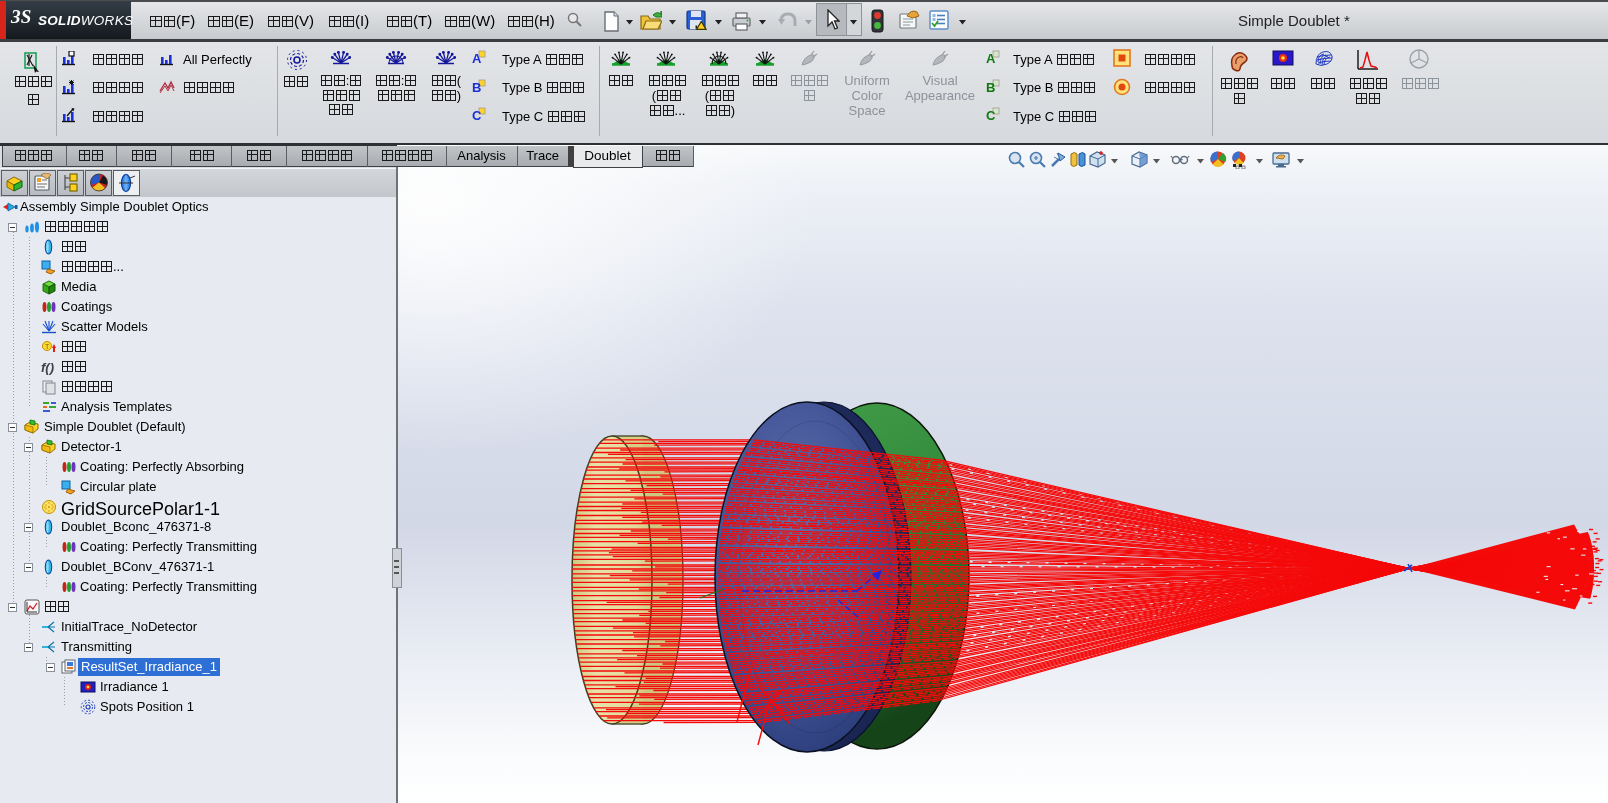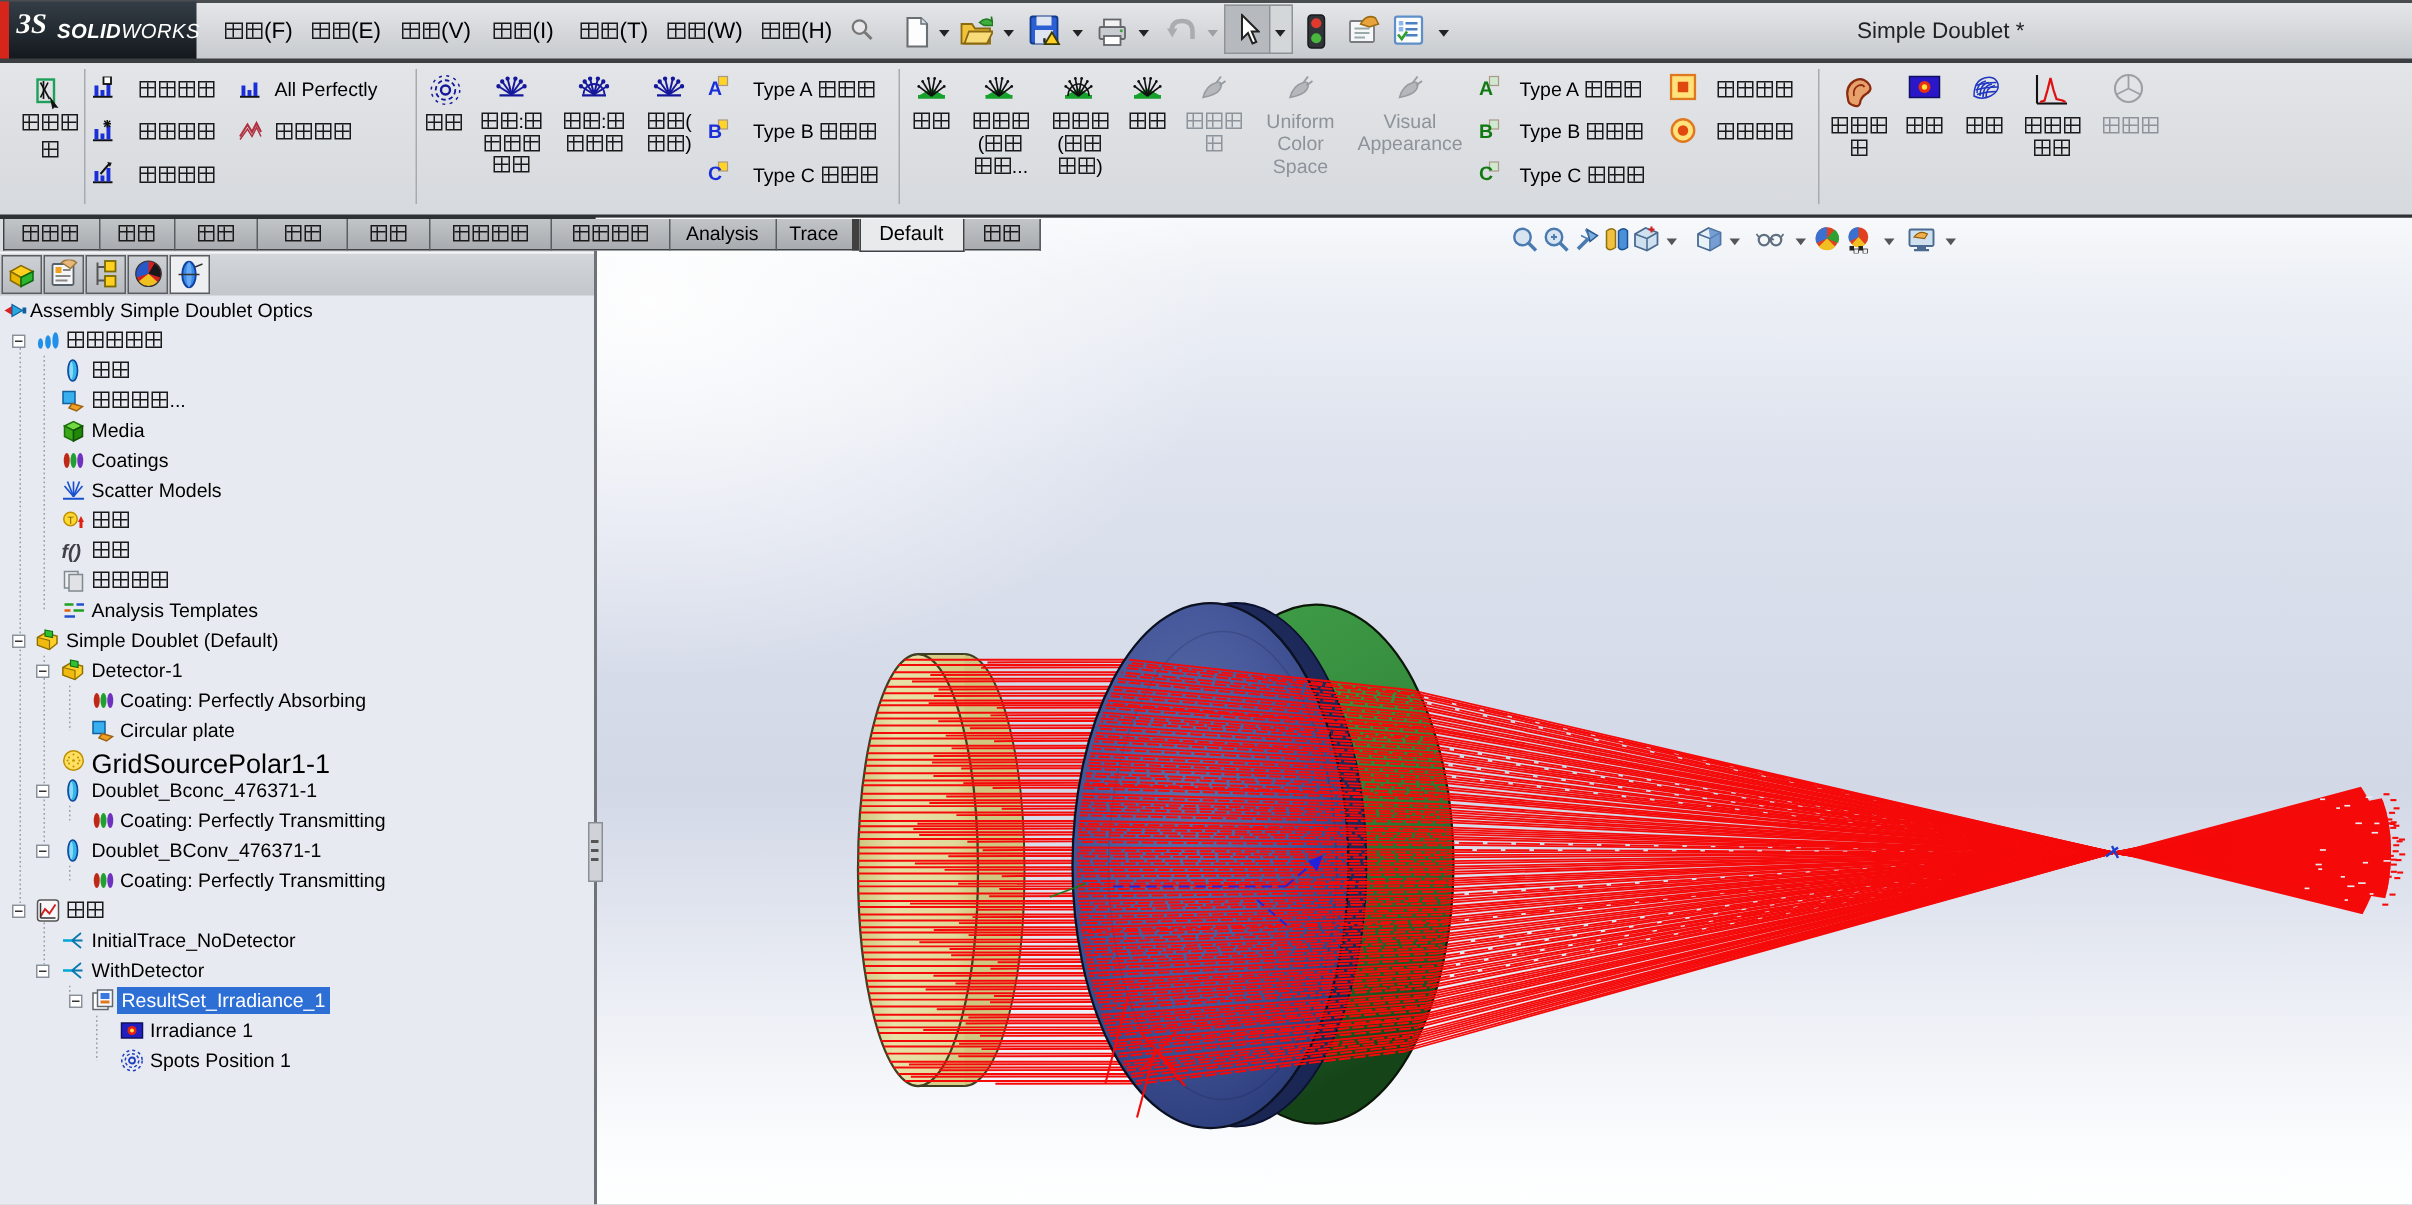--- a/index.html
+++ b/index.html
@@ -388,21 +388,21 @@
 <div class="ab" style="left:2px;top:145.5px;width:692px;height:21px;background:linear-gradient(#c2c5c8,#a8abaf);border:1px solid #3f4245;border-top:none;z-index:4"></div>
 <div class="ab" style="left:2px;top:145.5px;width:64.5px;height:21px;border-right:1px solid #5a5e62;z-index:5;text-align:center;font-size:13px;color:#000;line-height:19px"><i class="c"></i><i class="c"></i><i class="c"></i></div>
 <div class="ab" style="left:66.5px;top:145.5px;width:50.0px;height:21px;border-right:1px solid #5a5e62;z-index:5;text-align:center;font-size:13px;color:#000;line-height:19px"><i class="c"></i><i class="c"></i></div>
 <div class="ab" style="left:116.5px;top:145.5px;width:55.5px;height:21px;border-right:1px solid #5a5e62;z-index:5;text-align:center;font-size:13px;color:#000;line-height:19px"><i class="c"></i><i class="c"></i></div>
 <div class="ab" style="left:172px;top:145.5px;width:60px;height:21px;border-right:1px solid #5a5e62;z-index:5;text-align:center;font-size:13px;color:#000;line-height:19px"><i class="c"></i><i class="c"></i></div>
 <div class="ab" style="left:232px;top:145.5px;width:54.5px;height:21px;border-right:1px solid #5a5e62;z-index:5;text-align:center;font-size:13px;color:#000;line-height:19px"><i class="c"></i><i class="c"></i></div>
 <div class="ab" style="left:286.5px;top:145.5px;width:81.0px;height:21px;border-right:1px solid #5a5e62;z-index:5;text-align:center;font-size:13px;color:#000;line-height:19px"><i class="c"></i><i class="c"></i><i class="c"></i><i class="c"></i></div>
 <div class="ab" style="left:367.5px;top:145.5px;width:79.0px;height:21px;border-right:1px solid #5a5e62;z-index:5;text-align:center;font-size:13px;color:#000;line-height:19px"><i class="c"></i><i class="c"></i><i class="c"></i><i class="c"></i></div>
 <div class="ab" style="left:446.5px;top:145.5px;width:71.0px;height:21px;border-right:1px solid #5a5e62;z-index:5;text-align:center;font-size:13px;color:#000;line-height:19px">Analysis</div>
 <div class="ab" style="left:517.5px;top:145.5px;width:55.0px;height:21px;border-right:5px solid #404040;z-index:5;text-align:center;font-size:13px;color:#000;line-height:19px">Trace</div>
-<div class="ab" style="left:572.5px;top:145.5px;width:70.0px;height:22.5px;background:#e9eaeb;border:1px solid #3f4245;border-top:none;z-index:5;text-align:center;font-size:13.5px;color:#000;line-height:20px">Default</div>
+<div class="ab" style="left:572.5px;top:145.5px;width:70.0px;height:22.5px;background:#e9eaeb;border:1px solid #3f4245;border-top:none;z-index:5;text-align:center;font-size:13.5px;color:#000;line-height:20px">Doublet</div>
 <div class="ab" style="left:642.5px;top:145.5px;width:51.5px;height:21px;border-right:1px solid #5a5e62;z-index:5;text-align:center;font-size:13px;color:#000;line-height:19px"><i class="c"></i><i class="c"></i></div>
 <div class="ab" style="left:0;top:168px;width:396px;height:635px;background:#e7eaf0;z-index:3"></div>
 <div class="ab" style="left:0;top:168px;width:396px;height:29px;background:linear-gradient(#d3d6da,#c3c6cb);border-top:1px solid #f5f6f7;z-index:3"></div>
 <div class="ab" style="left:396px;top:167px;width:2px;height:636px;background:#6f7377;z-index:6"></div>
 <div class="ab" style="left:1px;top:169.5px;width:27px;height:26px;background:linear-gradient(#cdd0d4,#b8bbbf);border:1px solid #5a5e62;z-index:4"></div>
 <div class="ab" style="left:29px;top:169.5px;width:27px;height:26px;background:linear-gradient(#cdd0d4,#b8bbbf);border:1px solid #5a5e62;z-index:4"></div>
 <div class="ab" style="left:57px;top:169.5px;width:27px;height:26px;background:linear-gradient(#cdd0d4,#b8bbbf);border:1px solid #5a5e62;z-index:4"></div>
 <div class="ab" style="left:85px;top:169.5px;width:27px;height:26px;background:linear-gradient(#cdd0d4,#b8bbbf);border:1px solid #5a5e62;z-index:4"></div>
 <div class="ab" style="left:113px;top:169.5px;width:27px;height:26px;background:#edeff1;border:1px solid #5a5e62;z-index:4"></div>
 <svg class="ab" style="left:5px;top:173px;z-index:6" width="20" height="19" viewBox="0 0 20 19">
@@ -563,21 +563,21 @@
       <circle cx="12" cy="8" r="0.7"></circle>
     </g>
   </svg>
 <div class="ab" style="left:61px;top:499px;font-size:18px;color:#000;z-index:4;white-space:nowrap">GridSourcePolar1-1</div>
 <div class="ab" style="left:24px;top:522.5px;width:9px;height:9px;background:#fff;border:1px solid #8a909a;z-index:4"></div>
 <div class="ab" style="left:26px;top:526.5px;width:5px;height:1px;background:#333;z-index:5"></div>
 <svg class="ab" style="left:41px;top:519px;z-index:4" width="16" height="16" viewBox="0 0 16 16">
     <ellipse cx="7.5" cy="8" rx="3.2" ry="7" fill="#30b8e8" stroke="#1048a0" stroke-width="1.1"></ellipse>
     <ellipse cx="6.5" cy="8" rx="1.2" ry="6" fill="#a8e0f8" opacity="0.8"></ellipse>
   </svg>
-<div class="ab" style="left:61px;top:519px;font-size:13px;color:#000;z-index:4;white-space:nowrap">Doublet_Bconc_476371-1</div>
+<div class="ab" style="left:61px;top:519px;font-size:13px;color:#000;z-index:4;white-space:nowrap">Doublet_Bconc_476371-8</div>
 <svg class="ab" style="left:61px;top:539px;z-index:4" width="16" height="16" viewBox="0 0 16 16">
     <ellipse cx="3.5" cy="8" rx="2" ry="5" fill="#c02818"></ellipse>
     <ellipse cx="8" cy="8" rx="2" ry="5" fill="#20a030"></ellipse>
     <ellipse cx="12.5" cy="8" rx="2" ry="5" fill="#7030c0"></ellipse>
   </svg>
 <div class="ab" style="left:80px;top:539px;font-size:13px;color:#000;z-index:4;white-space:nowrap">Coating: Perfectly Transmitting</div>
 <div class="ab" style="left:24px;top:562.5px;width:9px;height:9px;background:#fff;border:1px solid #8a909a;z-index:4"></div>
 <div class="ab" style="left:26px;top:566.5px;width:5px;height:1px;background:#333;z-index:5"></div>
 <svg class="ab" style="left:41px;top:559px;z-index:4" width="16" height="16" viewBox="0 0 16 16">
     <ellipse cx="7.5" cy="8" rx="3.2" ry="7" fill="#30b8e8" stroke="#1048a0" stroke-width="1.1"></ellipse>
@@ -603,21 +603,21 @@
     <line x1="1" y1="8" x2="7" y2="8" stroke="#00a8d8" stroke-width="1.6"></line>
     <path d="M7 8 L13 3 M7 8 L13 13 M7 8 L14 8" stroke="#0878b0" stroke-width="1.2" fill="none"></path>
   </svg>
 <div class="ab" style="left:61px;top:619px;font-size:13px;color:#000;z-index:4;white-space:nowrap">InitialTrace_NoDetector</div>
 <div class="ab" style="left:24px;top:642.5px;width:9px;height:9px;background:#fff;border:1px solid #8a909a;z-index:4"></div>
 <div class="ab" style="left:26px;top:646.5px;width:5px;height:1px;background:#333;z-index:5"></div>
 <svg class="ab" style="left:41px;top:639px;z-index:4" width="16" height="16" viewBox="0 0 16 16">
     <line x1="1" y1="8" x2="7" y2="8" stroke="#00a8d8" stroke-width="1.6"></line>
     <path d="M7 8 L13 3 M7 8 L13 13 M7 8 L14 8" stroke="#0878b0" stroke-width="1.2" fill="none"></path>
   </svg>
-<div class="ab" style="left:61px;top:639px;font-size:13px;color:#000;z-index:4;white-space:nowrap">WithDetector</div>
+<div class="ab" style="left:61px;top:639px;font-size:13px;color:#000;z-index:4;white-space:nowrap">Transmitting</div>
 <div class="ab" style="left:46px;top:662.5px;width:9px;height:9px;background:#fff;border:1px solid #8a909a;z-index:4"></div>
 <div class="ab" style="left:48px;top:666.5px;width:5px;height:1px;background:#333;z-index:5"></div>
 <svg class="ab" style="left:61px;top:659px;z-index:4" width="16" height="16" viewBox="0 0 16 16">
     <rect x="1" y="3" width="10" height="11" fill="#fff" stroke="#606870"></rect>
     <rect x="4" y="1" width="10" height="11" fill="#f8f8ff" stroke="#606870"></rect>
     <rect x="6" y="3" width="6" height="4" fill="#3878e0"></rect>
     <rect x="6" y="8" width="6" height="2" fill="#e07820"></rect>
   </svg>
 <div class="ab" style="left:78px;top:658px;height:18px;background:#2e6fd6;z-index:4;padding:0 3px;font-size:13px;color:#fff;line-height:18px;white-space:nowrap">ResultSet_Irradiance_1</div>
 <svg class="ab" style="left:80px;top:679px;z-index:4" width="16" height="16" viewBox="0 0 16 16">

